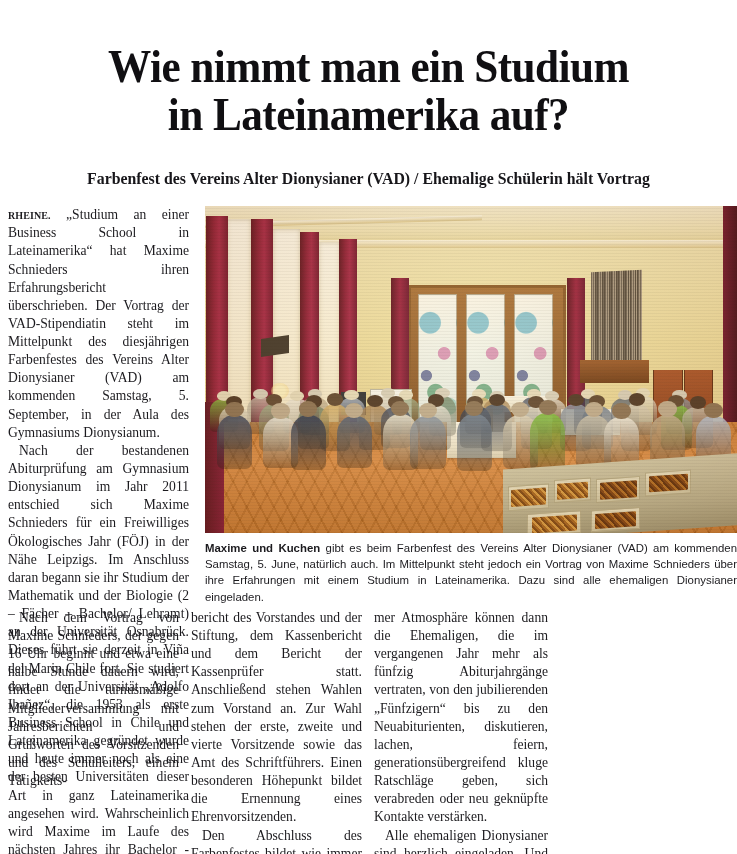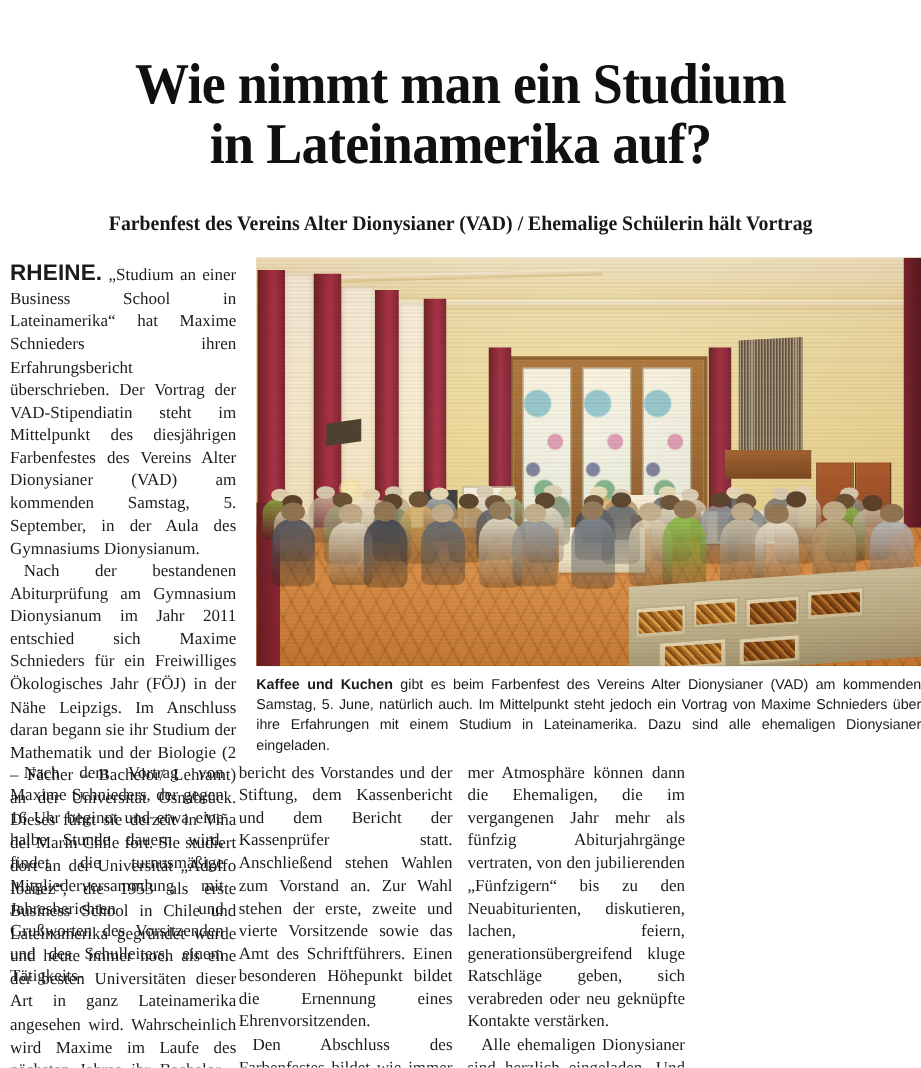--- a/index.html
+++ b/index.html
@@ -67,22 +67,22 @@
     line-height: 1.335;
     text-align: justify;
     text-justify: inter-word;
     hyphens: manual;
     color: #1b1a1e;
   }
   .lead-col p { margin: 0; }
   .lead-col p.indent { text-indent: 11px; }
   .dateline {
     font-weight: bold;
-    font-family: Liberation Sans, sans-serif;
-    font-size: 18px;
+    font-family: Liberation Serif, serif;
+    font-size: 10px;
     letter-spacing: 0.1px;
   }
 
   
   .photo-wrap {
     position: absolute;
     left: 197px;
     top: 0;
     width: 532px;
     height: 327px;
@@ -479,21 +479,21 @@
               <i></i>
             </div>
           </div>
 
         <div class="ph-grain"></div>
         <div class="ph-warm"></div>
       </div>
     </div>
 
     <div class="caption">
-      <b>Kaffee und Kuchen</b><span> gibt es beim Farbenfest des Vereins Alter Dionysianer (VAD) am kommenden Samstag, 5. June, natürlich auch. Im Mittelpunkt steht jedoch ein Vortrag von Maxime Schnieders über ihre Erfahrungen mit einem Studium in Lateinamerika. Dazu sind alle ehemaligen Dionysianer eingeladen.</span>
+      <b>Maxime und Kuchen</b><span> gibt es beim Farbenfest des Vereins Alter Dionysianer (VAD) am kommenden Samstag, 5. June, natürlich auch. Im Mittelpunkt steht jedoch ein Vortrag von Maxime Schnieders über ihre Erfahrungen mit einem Studium in Lateinamerika. Dazu sind alle ehemaligen Dionysianer eingeladen.</span>
     </div>
   </div>
 
   <div class="lower">
     <div class="col col-1">
       <p class="indent">Nach dem Vortrag von Maxime Schnieders, der gegen 16 Uhr beginnt und etwa eine halbe Stunde dauern wird, findet die turnusmäßige Mitgliederversammlung mit Jahresberichten und Grußworten des Vorsitzenden und des Schulleiters, einem Tätigkeits-</p>
     </div>
     <div class="col col-2">
       <p>bericht des Vorstandes und der Stiftung, dem Kassenbericht und dem Bericht der Kassenprüfer statt. Anschließend stehen Wahlen zum Vorstand an. Zur Wahl stehen der erste, zweite und vierte Vorsitzende sowie das Amt des Schriftführers. Einen besonderen Höhepunkt bildet die Ernennung eines Ehrenvorsitzenden.</p>
       <p class="indent">Den Abschluss des Farbenfestes bildet wie immer die Mitgliederparty in der Gaststätte Beesten an der Eichenstraße unmittelbar nach der Versammlung. In angeneh-</p>

